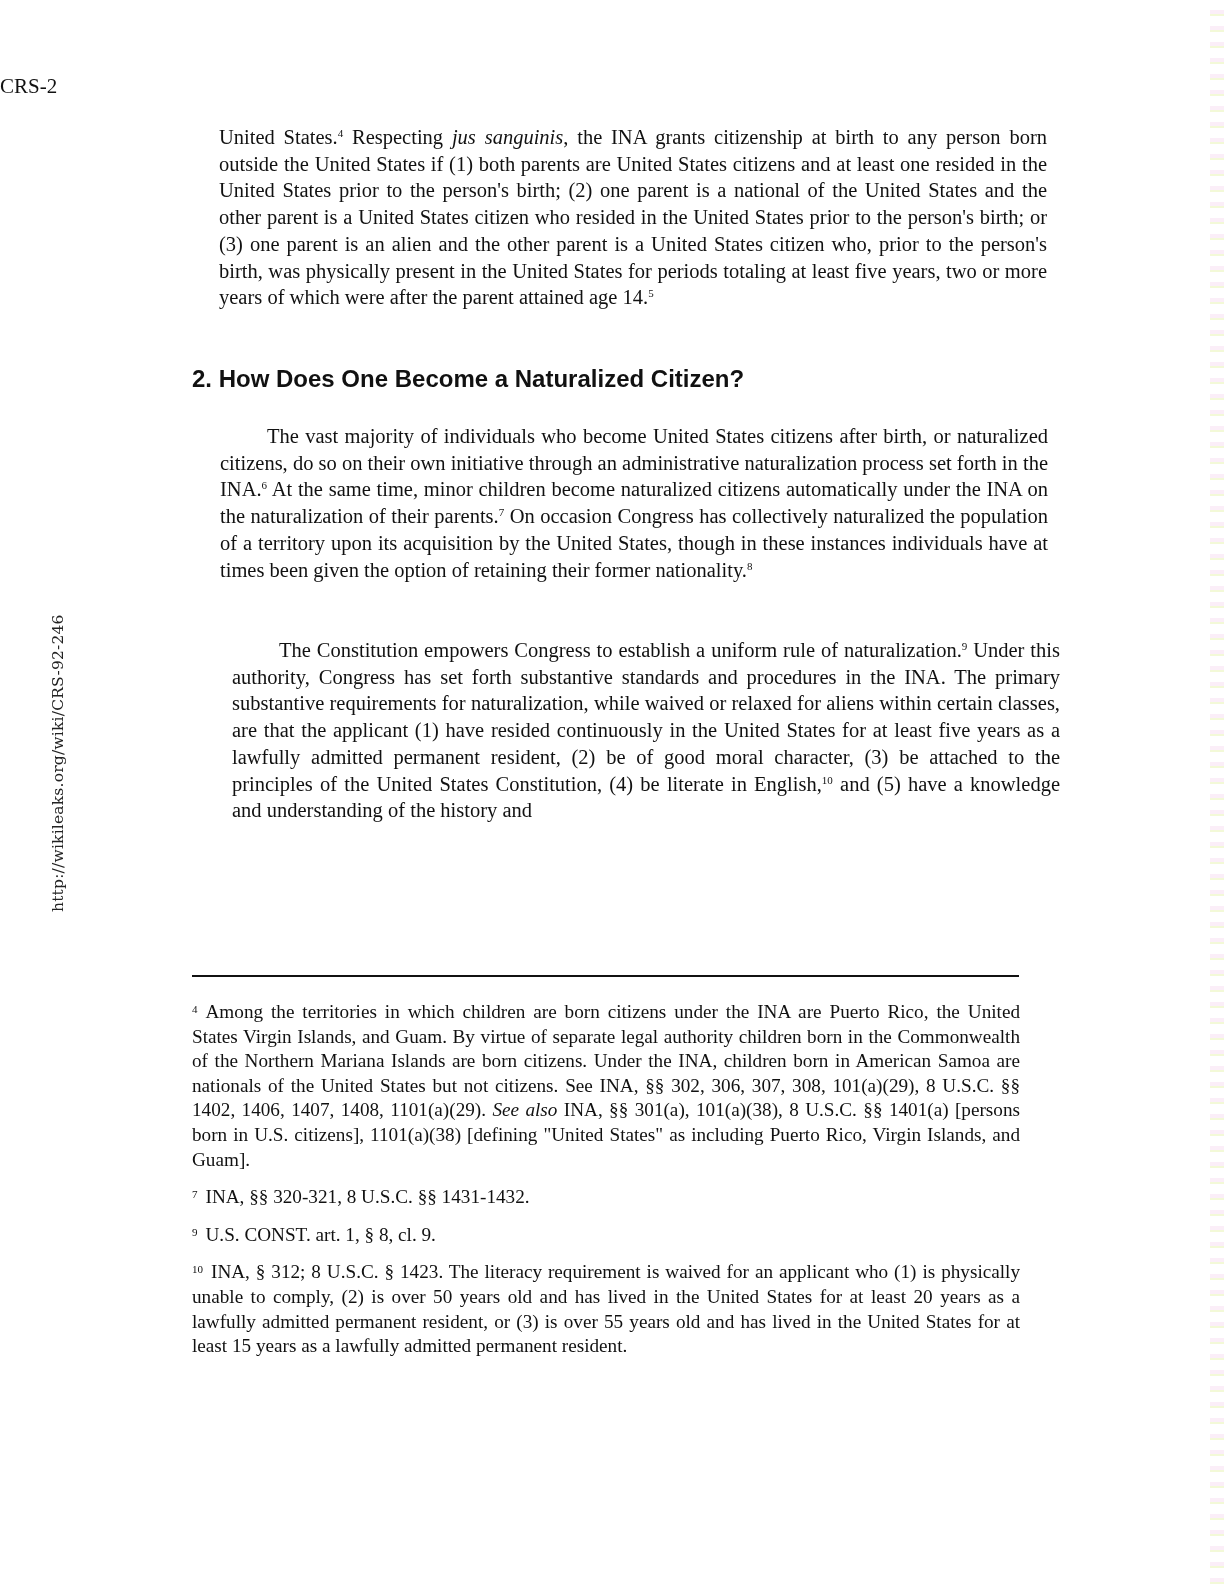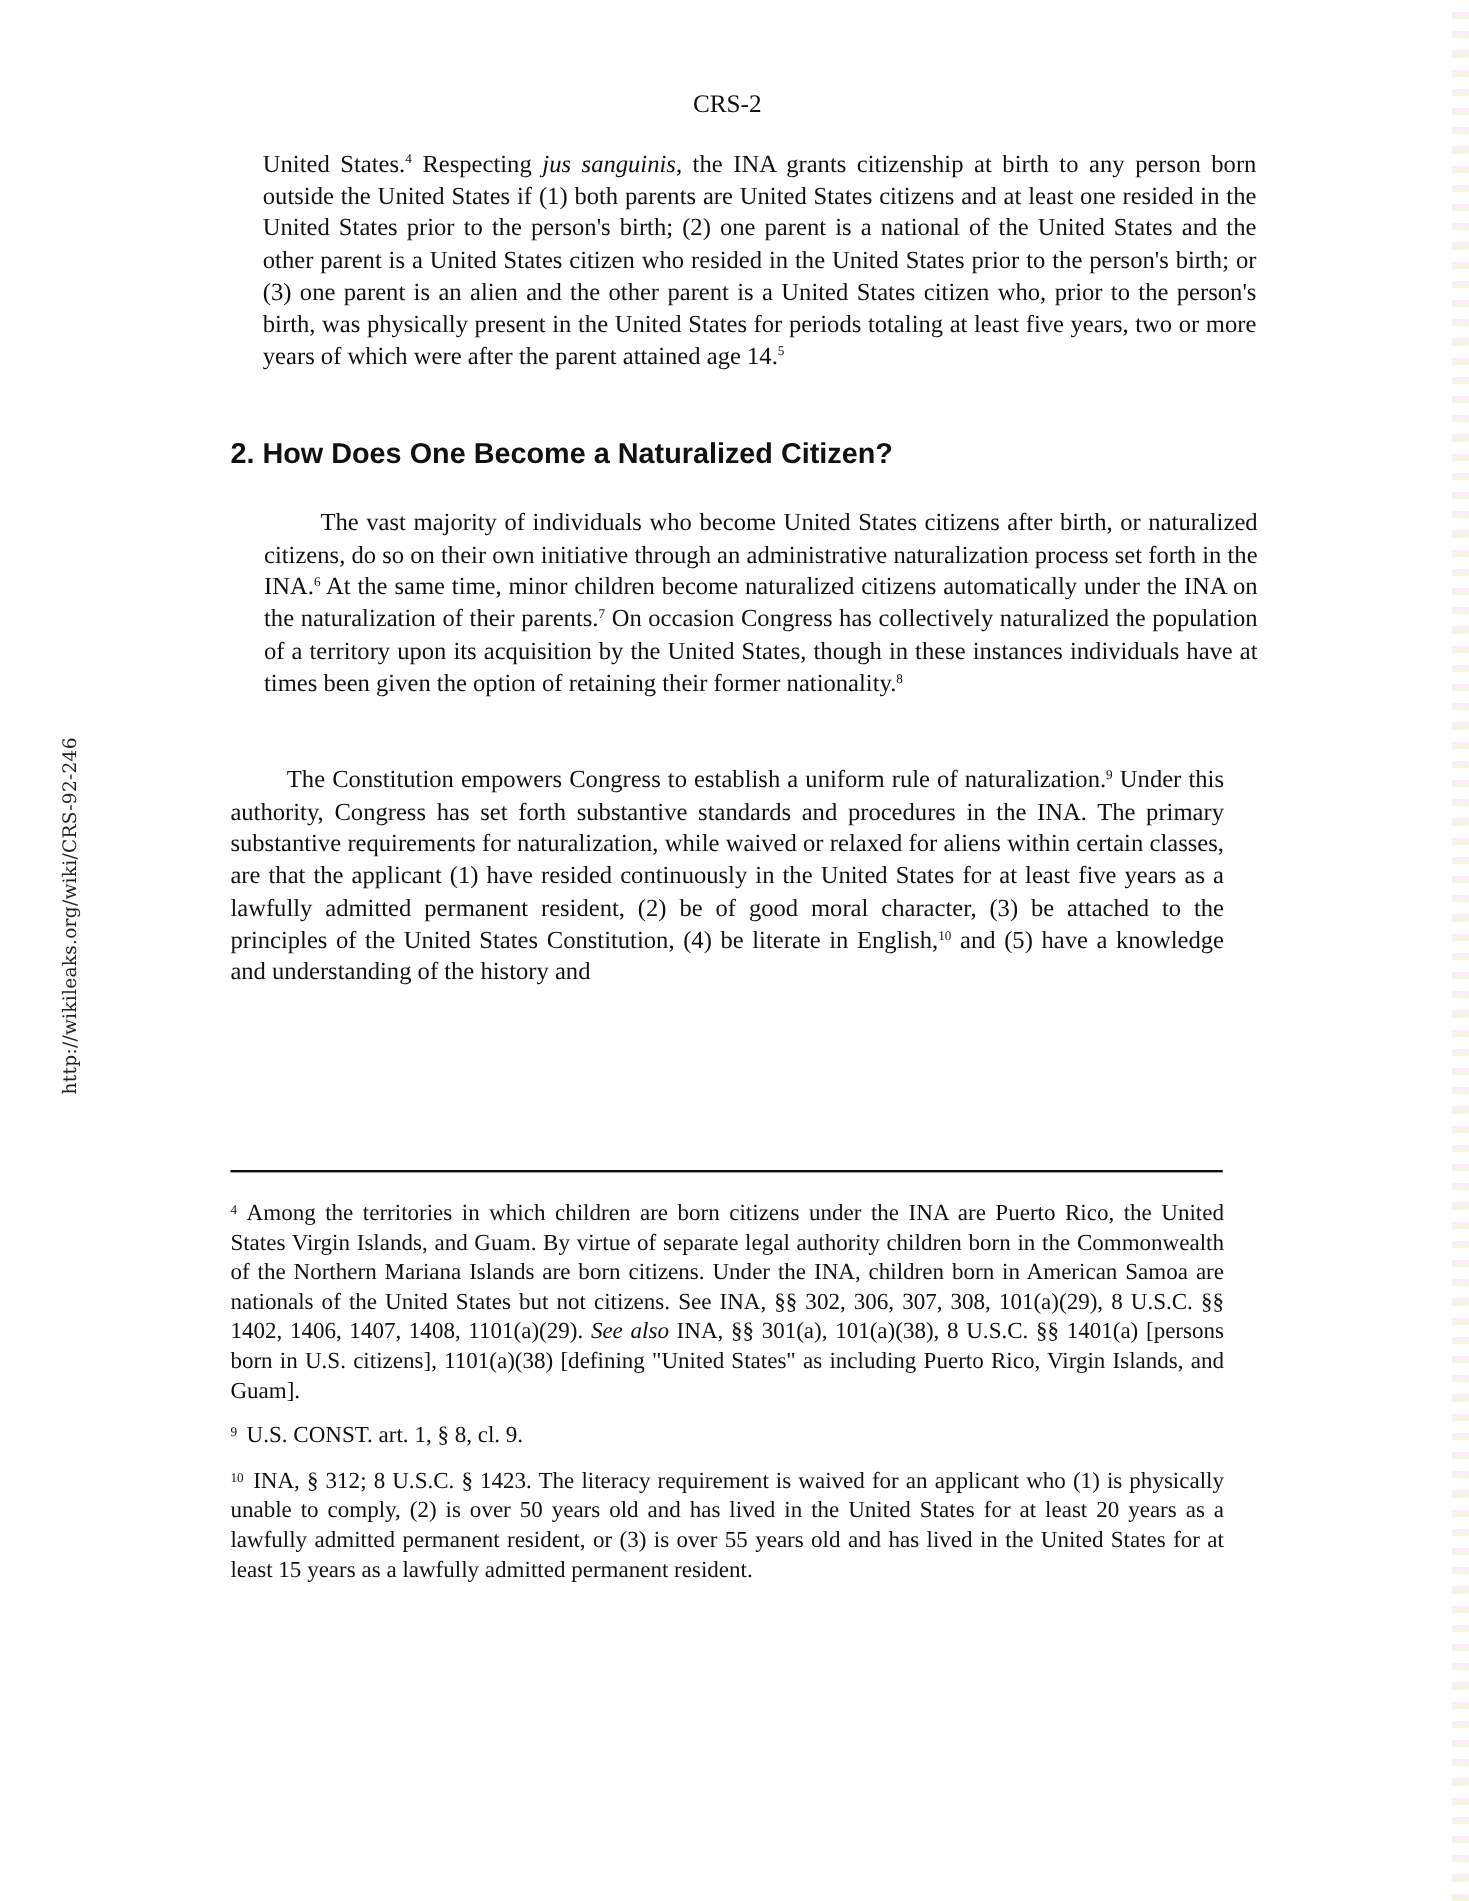--- a/index.html
+++ b/index.html
@@ -3,28 +3,28 @@
 <meta charset="utf-8">
 <style>
   html, body { margin: 0; padding: 0; background: #ffffff; }
   body { width: 1224px; height: 1584px; position: relative; overflow: hidden;
          font-family: "Liberation Serif", "DejaVu Serif", serif; color: #111; }
   .right-edge { position: absolute; right: 0; top: 0; width: 14px; height: 100%;
     background: repeating-linear-gradient(180deg, #fff 0 10px, #fbeef8 10px 14px, #f3f9d8 14px 16px); }
   .side-url { position: absolute; left: 49px; top: 912px; transform-origin: left top;
     transform: rotate(-90deg); font-size: 15.5px; white-space: nowrap; color: #222;
     font-family: "DejaVu Serif", serif; letter-spacing: 0.2px; }
-  .page-num { position: absolute; top: 74px; left: 0; width: 1212px; text-align: center; font-size: 21px; }
+  .page-num { position: absolute; top: 74px; left: 0; width: 1212px; font-size: 21px; }
   .body-text { position: absolute; left: 192px; width: 828px; font-size: 20.5px;
     line-height: 26.7px; text-align: justify; }
   .p1 { top: 124px; margin-left: 27px; }
   .heading { position: absolute; left: 192px; top: 365px; font-family: "Liberation Sans", sans-serif;
     font-weight: bold; font-size: 24px; }
   .p2 { top: 423px; text-indent: 47px; margin-left: 28px; }
-  .p3 { top: 637px; text-indent: 47px; }
+  .p3 { top: 637px; text-indent: 47px; margin-left: 40px; }
   sup { font-size: 11px; vertical-align: top; position: relative; top: -4px; }
   .rule { position: absolute; left: 192px; top: 975px; width: 827px; height: 2px; background: #111; }
   .footnotes { position: absolute; left: 192px; top: 1000px; width: 828px; font-size: 19.2px;
     line-height: 24.6px; text-align: justify; }
   .fn { margin: 0 0 13px 0; }
   .fn sup { font-size: 11px; top: -3px; margin-right: 8px; }
   i { font-style: italic; }
 </style>
 </head>
 <body>
@@ -40,15 +40,16 @@
 <div class="heading">2.  How Does One Become a Naturalized Citizen?</div>
 
 <div class="body-text p2"><span>The vast majority of individuals who become United States citizens after birth, or naturalized citizens, do so on their own initiative through an administrative naturalization process set forth in the INA.</span><sup>6</sup><span>  At the same time, minor children become naturalized citizens automatically under the INA on the naturalization of their parents.</span><sup>7</sup><span>  On occasion Congress has collectively naturalized the population of a territory upon its acquisition by the United States, though in these instances individuals have at times been given the option of retaining their former nationality.</span><sup>8</sup></div>
 
 <div class="body-text p3"><span>The Constitution empowers Congress to establish a uniform rule of naturalization.</span><sup>9</sup><span> Under this authority, Congress has set forth substantive standards and procedures in the INA. The primary substantive requirements for naturalization, while waived or relaxed for aliens within certain classes, are that the applicant (1) have resided continuously in the United States for at least five years as a lawfully admitted permanent resident, (2) be of good moral character, (3) be attached to the principles of the United States Constitution, (4) be literate in English,</span><sup>10</sup><span> and (5) have a knowledge and understanding of the history and</span></div>
 
 <div class="rule"></div>
 
 <div class="footnotes">
   <div class="fn"><sup>4</sup><span>Among the territories in which children are born citizens under the INA are Puerto Rico, the United States Virgin Islands, and Guam. By virtue of separate legal authority children born in the Commonwealth of the Northern Mariana Islands are born citizens. Under the INA, children born in American Samoa are nationals of the United States but not citizens. See INA, §§ 302, 306, 307, 308, 101(a)(29), 8 U.S.C. §§ 1402, 1406, 1407, 1408, 1101(a)(29). </span><i>See also</i><span> INA, §§ 301(a), 101(a)(38), 8 U.S.C. §§ 1401(a) [persons born in U.S. citizens], 1101(a)(38) [defining "United States" as including Puerto Rico, Virgin Islands, and Guam].</span></div>
+  <div class="fn"><sup>7</sup><span>INA, §§ 320-321, 8 U.S.C. §§ 1431-1432.</span><i></i><span></span></div>
   <div class="fn"><sup>9</sup><span>U.S. CONST. art. 1, § 8, cl. 9.</span><i></i><span></span></div>
   <div class="fn"><sup>10</sup><span>INA, § 312; 8 U.S.C. § 1423. The literacy requirement is waived for an applicant who (1) is physically unable to comply, (2) is over 50 years old and has lived in the United States for at least 20 years as a lawfully admitted permanent resident, or (3) is over 55 years old and has lived in the United States for at least 15 years as a lawfully admitted permanent resident.</span><i></i><span></span></div>
 </div>
 
 </body></html>

